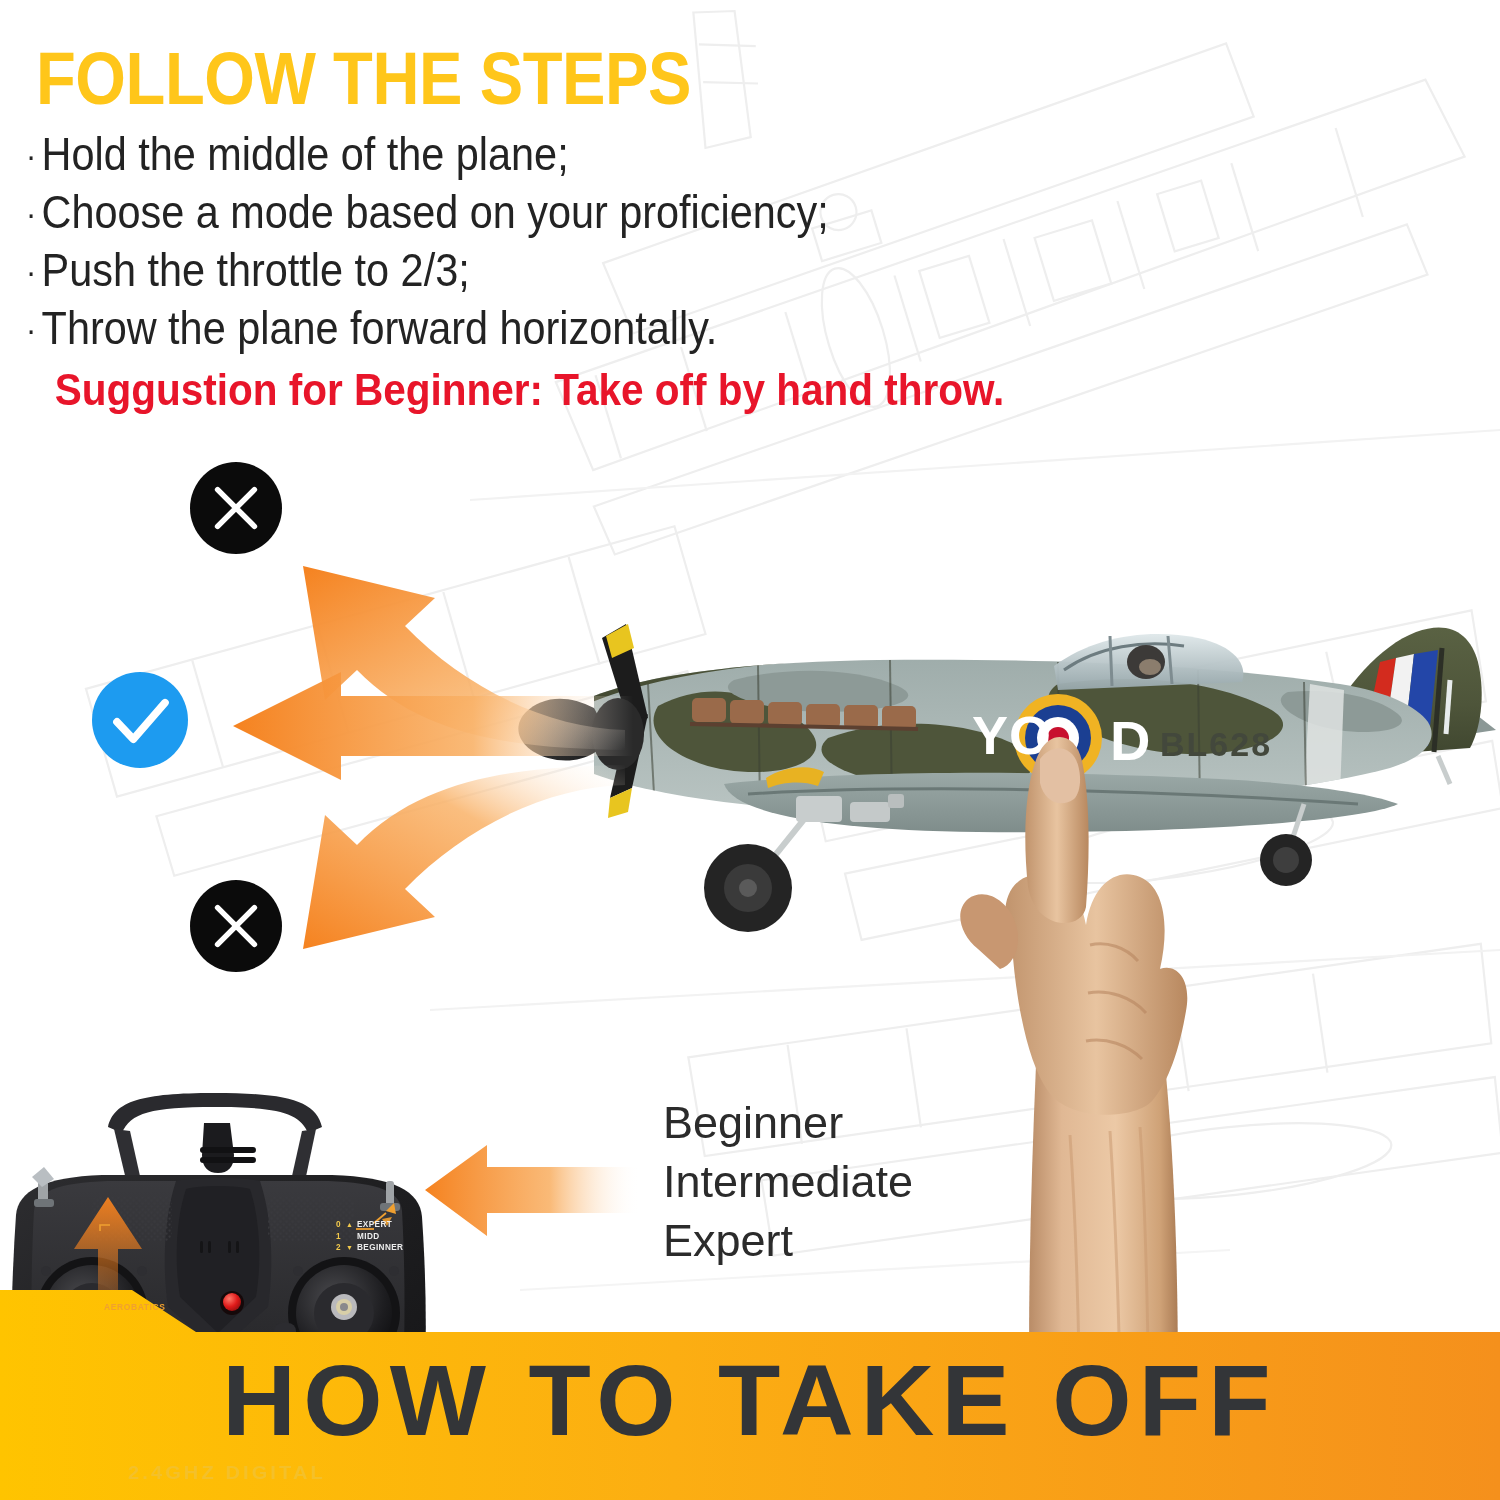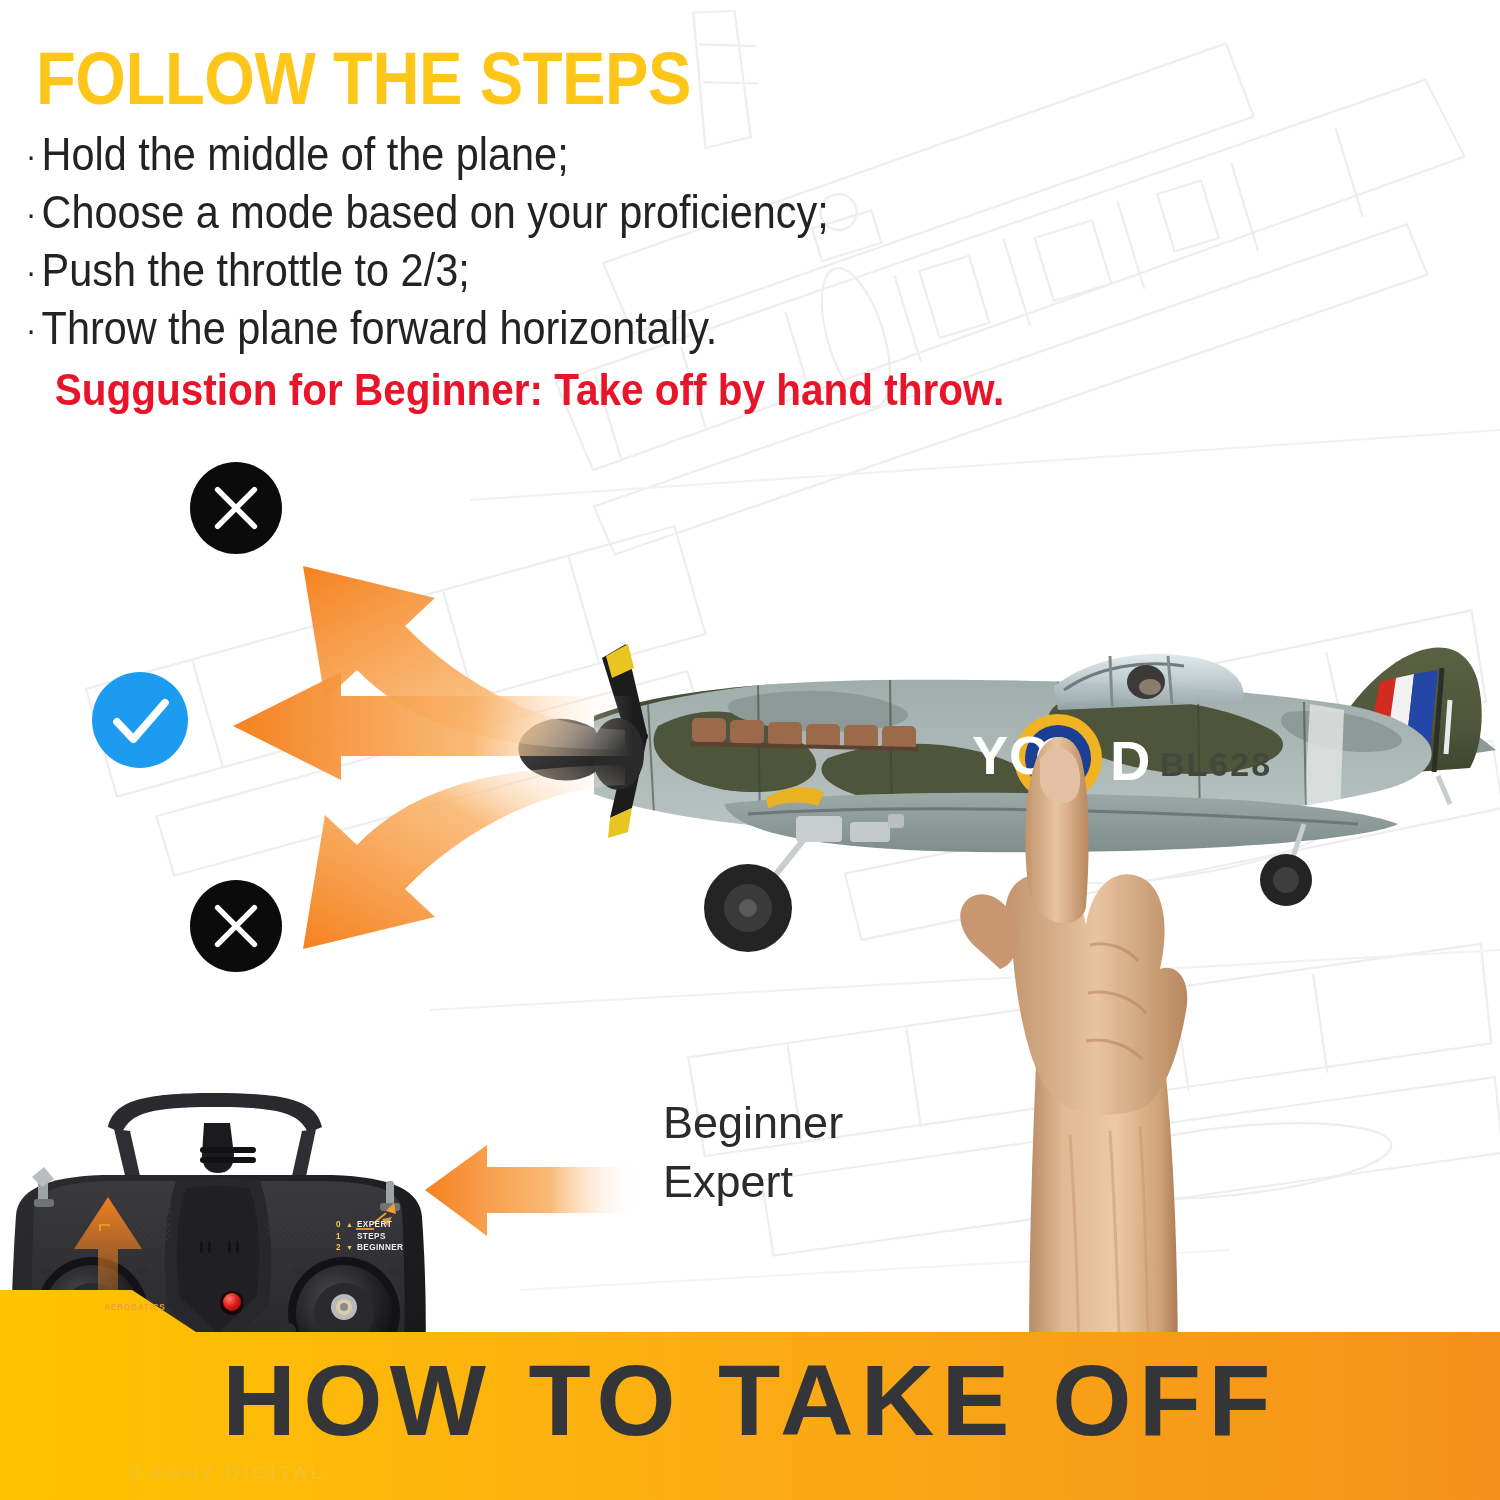--- a/index.html
+++ b/index.html
@@ -55,21 +55,21 @@
   #badge-x-bottom{left:190px;top:880px;width:92px;height:92px;}
 
   
   .arrow{position:absolute;z-index:7;}
   #arrow-up{left:285px;top:560px;width:340px;height:190px;}
   #arrow-mid{left:233px;top:672px;width:400px;height:108px;}
   #arrow-down{left:285px;top:765px;width:340px;height:190px;}
   #arrow-tx{left:425px;top:1143px;width:215px;height:95px;}
 
   
-  .plane{position:absolute;left:498px;top:608px;width:1000px;height:360px;z-index:5;}
+  .plane{position:absolute;left:498px;top:588px;width:1000px;height:360px;z-index:5;}
   .plane svg{display:block;}
 
   
   .hand{position:absolute;left:940px;top:735px;width:330px;height:770px;z-index:6;}
   .hand svg{display:block;}
 
   
   .tx{position:absolute;left:-18px;top:1085px;width:470px;height:420px;z-index:9;}
   .tx svg{display:block;}
   .tx-label{
@@ -594,33 +594,34 @@
 
   <div class="sw-table">
     <div class="sw-row">
       <span class="sw-num">0</span>
       <span class="sw-tri">▲</span>
       <span class="sw-name">EXPERT</span>
     </div>
     <div class="sw-row">
       <span class="sw-num">1</span>
       <span class="sw-tri"></span>
-      <span class="sw-name">STEPS</span>
+      <span class="sw-name">MIDD</span>
     </div>
     <div class="sw-row">
       <span class="sw-num">2</span>
       <span class="sw-tri">▼</span>
       <span class="sw-name">BEGINNER</span>
     </div>
   </div>
 
   <div class="tx-label" id="label-digital">2.4GHZ DIGITAL</div>
 
   <div class="modes">
     <div>Beginner</div>
+    <div>Intermediate</div>
     <div>Expert</div>
   </div>
 
   <div class="banner">
     <svg width="1500" height="210" viewBox="0 0 1500 210" xmlns="http://www.w3.org/2000/svg">
       <defs>
         <linearGradient id="bannerG" x1="0" y1="0" x2="1" y2="0">
           <stop offset="0%" stop-color="#FFC400"></stop>
           <stop offset="45%" stop-color="#FCAE12"></stop>
           <stop offset="100%" stop-color="#F5901C"></stop>

